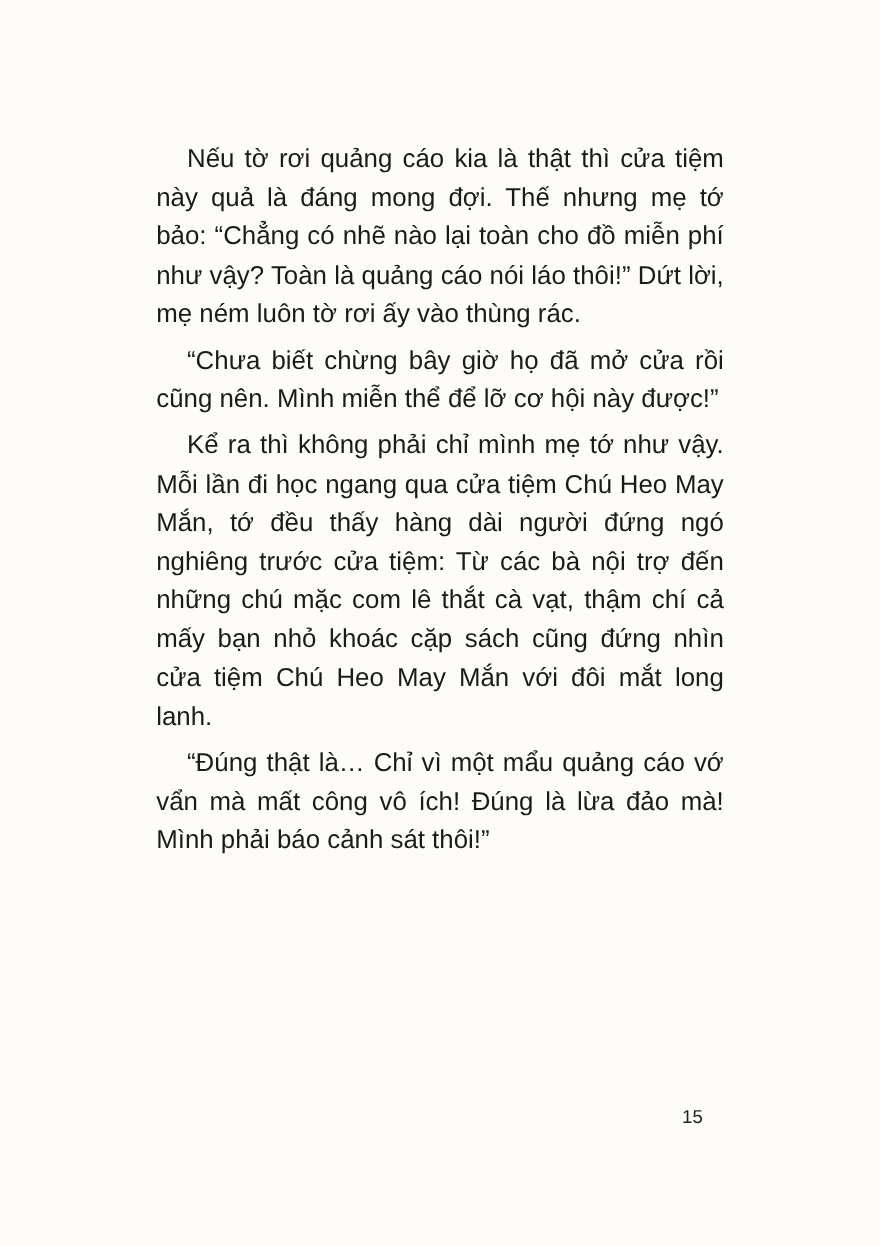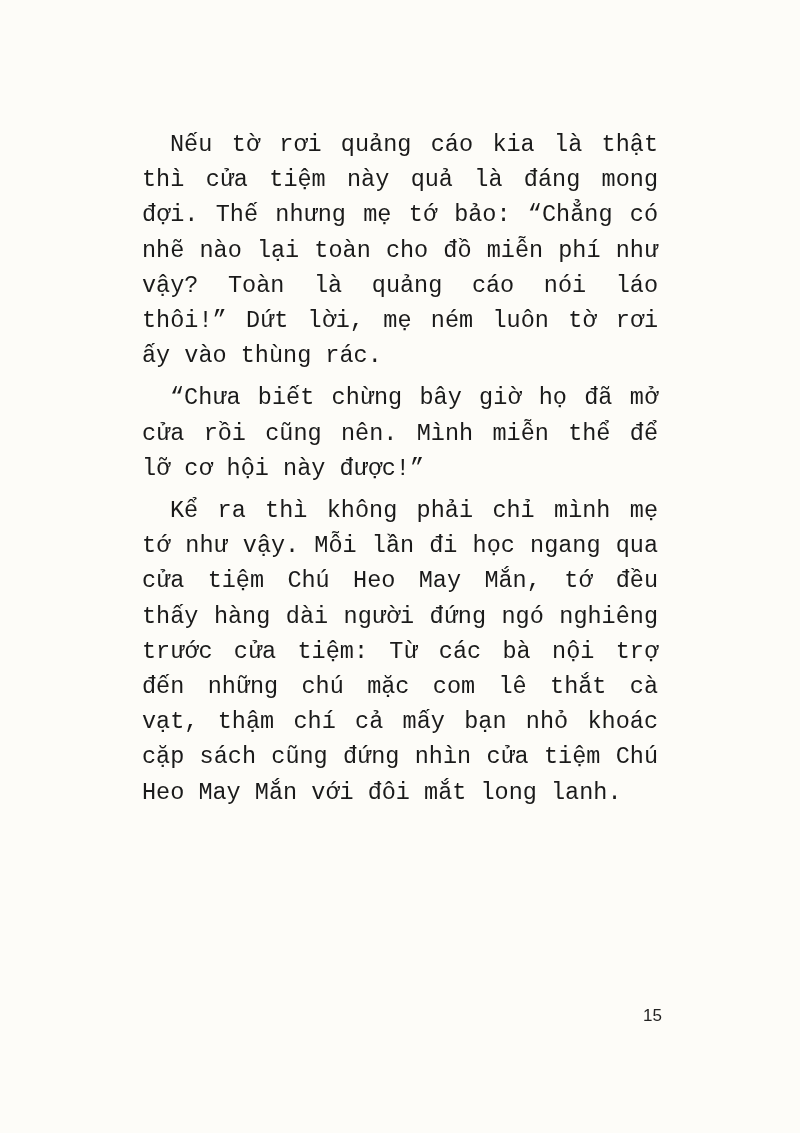--- a/index.html
+++ b/index.html
@@ -7,42 +7,43 @@
       width: 800px; height: 1133px;
       background: #fdfcf8;
       position: relative;
       overflow: hidden;
     }
     .page {
       position: absolute;
       left: 142px;
       top: 127px;
       width: 516px;
-      font-family: Liberation Mono, monospace;
+      font-family: Liberation Sans, sans-serif;
       font-size: 23.5px;
       line-height: 35.2px;
       color: #1a1a1a;
     }
     .para {
       margin: 0 0 7px 0;
       text-indent: 28px;
       text-align: justify;
       text-align-last: left;
     }
     .page-number {
       position: absolute;
-      left: 643px;
+      left: 620px;
       top: 1006px;
       font-family: "Liberation Sans", "DejaVu Sans", sans-serif;
       font-size: 17px;
       color: #222;
     }
   </style>
 </head>
 <body>
 
 <div class="page">
   <p class="para">Nếu tờ rơi quảng cáo kia là thật thì cửa tiệm này quả là đáng mong đợi. Thế nhưng mẹ tớ bảo: “Chẳng có nhẽ nào lại toàn cho đồ miễn phí như vậy? Toàn là quảng cáo nói láo thôi!” Dứt lời, mẹ ném luôn tờ rơi ấy vào thùng rác.</p>
   <p class="para">“Chưa biết chừng bây giờ họ đã mở cửa rồi cũng nên. Mình miễn thể để lỡ cơ hội này được!”</p>
   <p class="para">Kể ra thì không phải chỉ mình mẹ tớ như vậy. Mỗi lần đi học ngang qua cửa tiệm Chú Heo May Mắn, tớ đều thấy hàng dài người đứng ngó nghiêng trước cửa tiệm: Từ các bà nội trợ đến những chú mặc com lê thắt cà vạt, thậm chí cả mấy bạn nhỏ khoác cặp sách cũng đứng nhìn cửa tiệm Chú Heo May Mắn với đôi mắt long lanh.</p>
+  <p class="para">“Đúng thật là… Chỉ vì một mẩu quảng cáo vớ vẩn mà mất công vô ích! Đúng là lừa đảo mà! Mình phải báo cảnh sát thôi!”</p>
 </div>
 
 <div class="page-number">15</div>
 
 </body></html>

